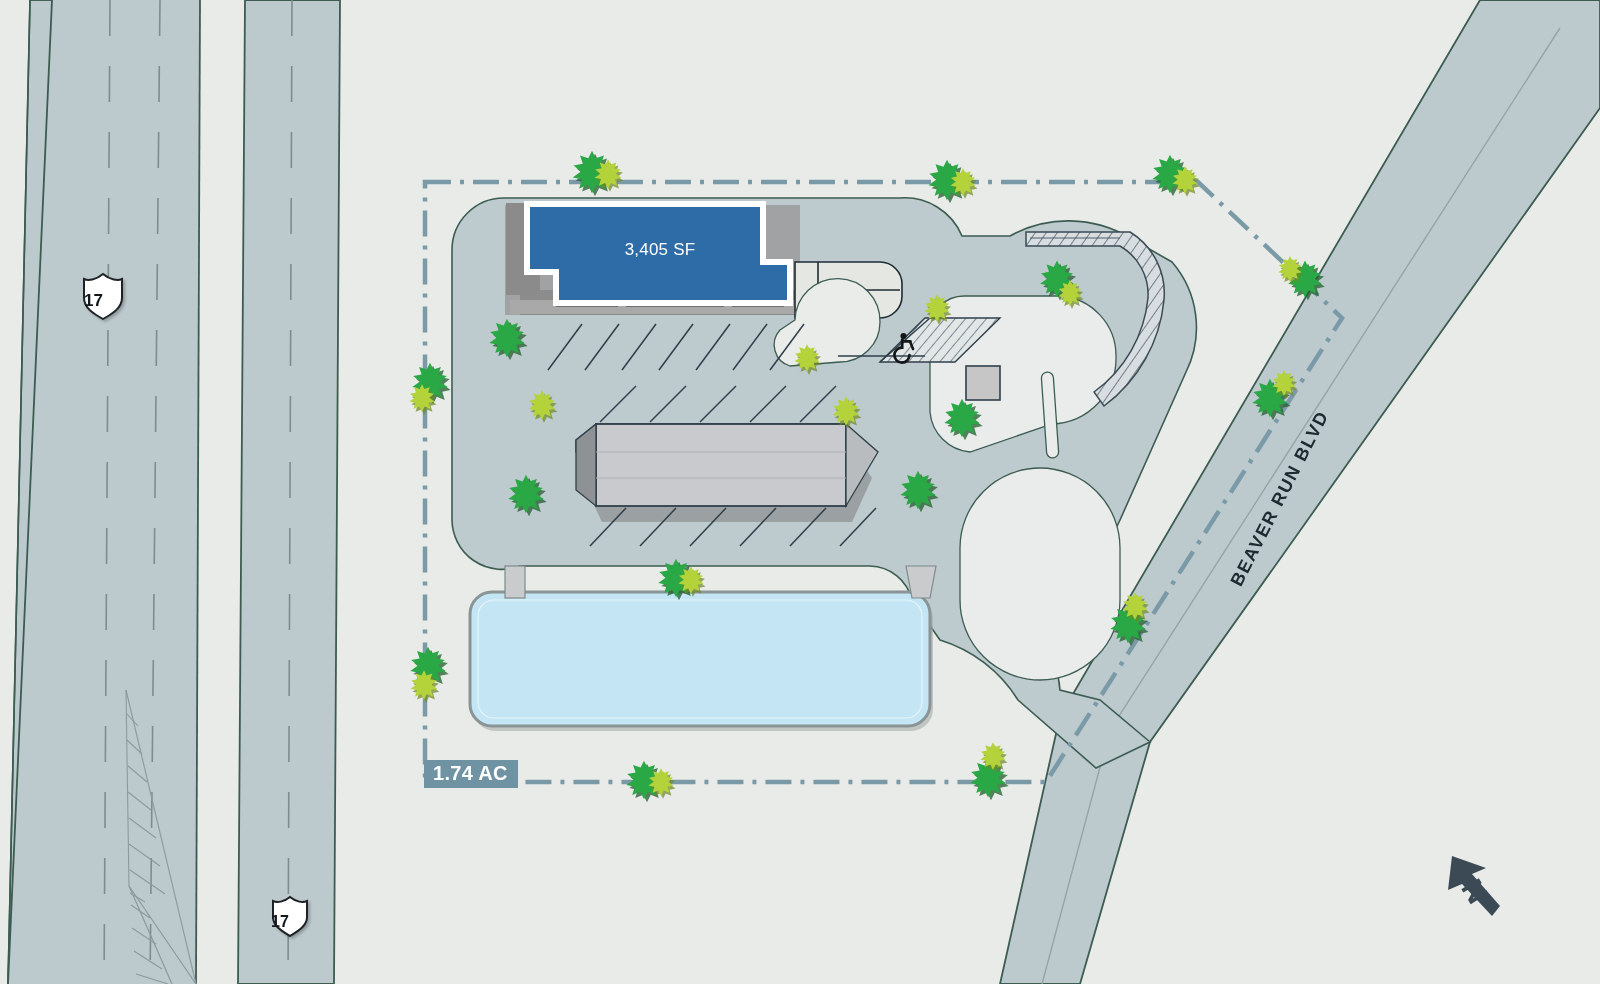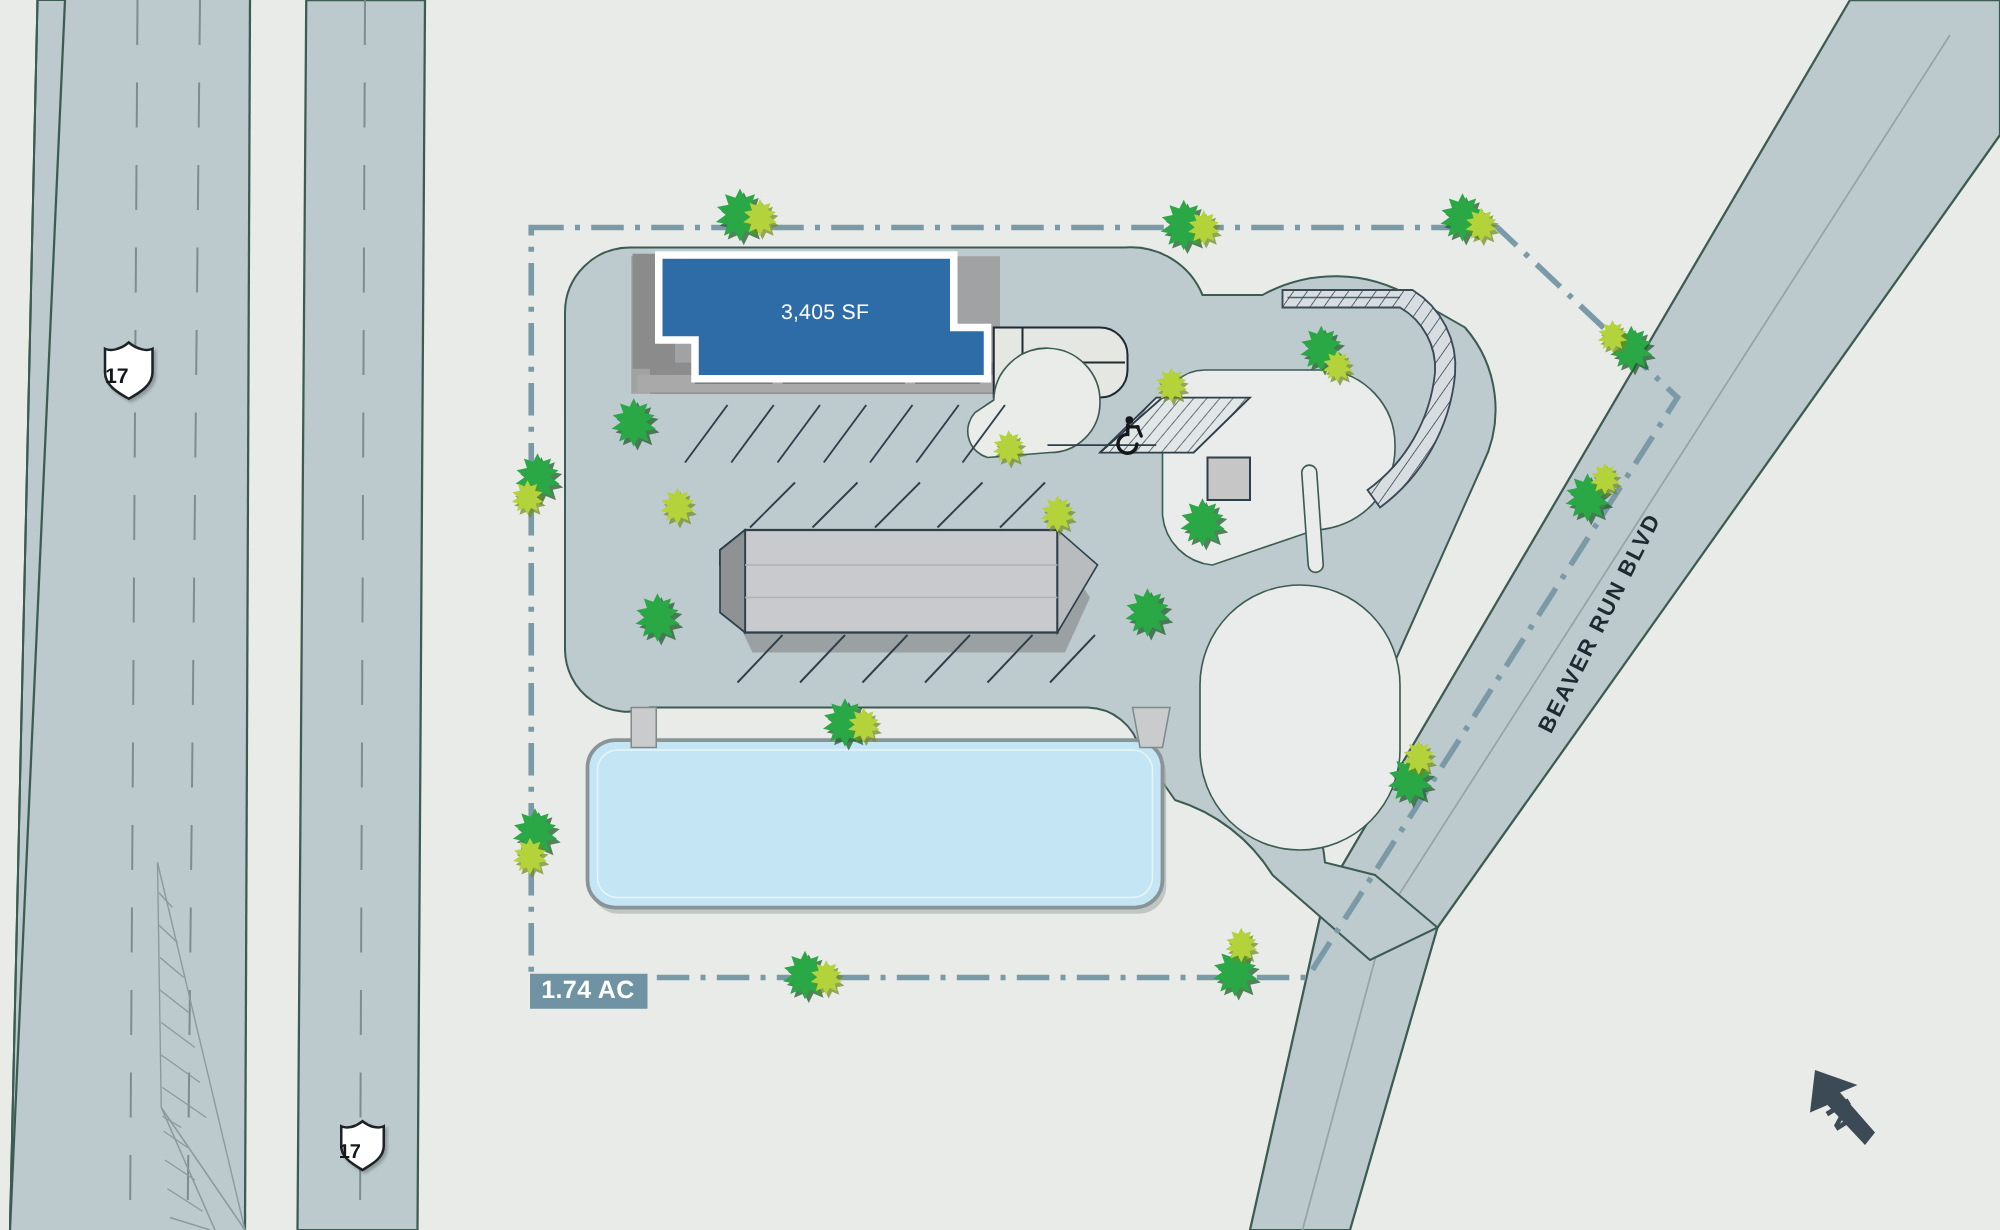--- a/index.html
+++ b/index.html
@@ -39,21 +39,21 @@
     text-align: center;
     color: #ffffff;
     font-size: 17px;
     font-family: "Liberation Sans", sans-serif;
     letter-spacing: 0.2px;
   }
   
   #acreage-badge {
     position: absolute;
     left: 424px;
-    top: 779px;
+    top: 760px;
     background: #6f93a3;
     color: #ffffff;
     font-size: 20px;
     font-weight: bold;
     padding: 3px 10px 4px 9px;
     letter-spacing: 0.3px;
     line-height: 1.05;
   }
   
   #beaver-run-label {

